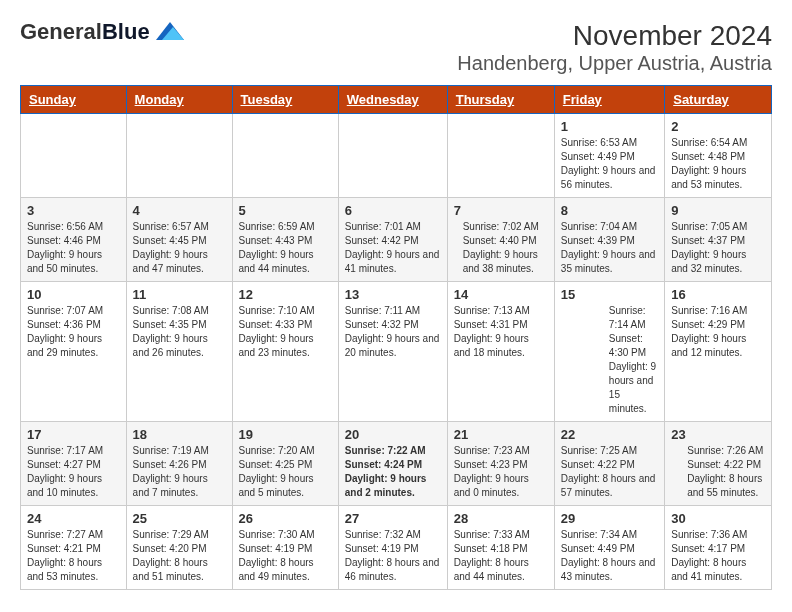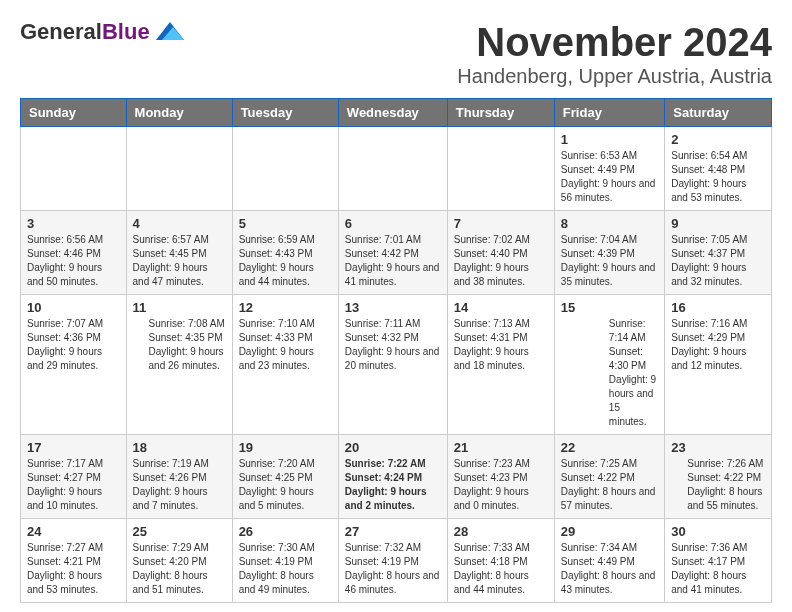--- a/index.html
+++ b/index.html
@@ -18,40 +18,41 @@
     }
     .logo {
       display: flex;
       flex-direction: column;
       align-items: flex-start;
     }
     .title-section {
       text-align: right;
     }
     .month-title {
-      font-size: 40px;
-      font-weight: bold;
+      font-size: 28px;
+      font-weight: normal;
       color: #333;
     }
     .location-title {
       font-size: 20px;
       color: #555;
     }
     .calendar-table {
       width: 100%;
       border-collapse: collapse;
       border: 1px solid #ccc;
     }
     .calendar-table th {
-      background-color: #737373;
+      background-color: #c2410c;
       color: white;
       text-align: left;
       padding: 6px 8px;
       font-size: 13px;
       border: 1px solid #1565c0;
+      text-decoration: underline;
     }
     .calendar-table td {
       border: 1px solid #ccc;
       vertical-align: top;
       padding: 5px 6px;
       width: 112px;
       min-height: 80px;
       font-size: 11px;
       color: #333;
       background: #fff;
@@ -74,21 +75,21 @@
       background: #fff !important;
     }
   </style>
 </head>
 <body>
 
 <div class="header-section">
   <div class="logo">
     <div style="display:flex; align-items:center; gap:4px;">
       <div style="font-size:22px; font-weight:bold; color:#333; line-height:1;">
-        <span>General</span><span style="color:#701a75;">Blue</span>
+        <span>General</span><span style="color:#0f172a;">Blue</span>
       </div>
       <div style="margin-left:2px; margin-top:2px;">
         <svg width="28" height="18" viewBox="0 0 28 18">
           <polygon points="0,18 14,0 28,18" fill="#1565c0"></polygon>
           <polygon points="6,18 17,5 28,18" fill="#4fc3f7"></polygon>
         </svg>
       </div>
     </div>
   </div>
   <div class="title-section">
@@ -149,21 +150,21 @@
 Daylight: 9 hours and 44 minutes.</div>
         </td>
         <td>
           <span class="day-number">6</span>
           <div class="day-info" style="white-space: pre-line;">Sunrise: 7:01 AM
 Sunset: 4:42 PM
 Daylight: 9 hours and 41 minutes.</div>
         </td>
         <td>
           <span class="day-number">7</span>
-          <div class="day-info" style="white-space: pre-line;">Sunrise: 7:02 AM
+          <div class="day-info" style="white-space: pre-line; margin-left: 9px;">Sunrise: 7:02 AM
 Sunset: 4:40 PM
 Daylight: 9 hours and 38 minutes.</div>
         </td>
         <td>
           <span class="day-number">8</span>
           <div class="day-info" style="white-space: pre-line;">Sunrise: 7:04 AM
 Sunset: 4:39 PM
 Daylight: 9 hours and 35 minutes.</div>
         </td>
         <td>
@@ -175,21 +176,21 @@
       </tr>
       <tr>
         <td>
           <span class="day-number">10</span>
           <div class="day-info" style="white-space: pre-line;">Sunrise: 7:07 AM
 Sunset: 4:36 PM
 Daylight: 9 hours and 29 minutes.</div>
         </td>
         <td>
           <span class="day-number">11</span>
-          <div class="day-info" style="white-space: pre-line; margin-left: 16px;">Sunrise: 7:08 AM
+          <div class="day-info" style="white-space: pre-line;">Sunrise: 7:08 AM
 Sunset: 4:35 PM
 Daylight: 9 hours and 26 minutes.</div>
         </td>
         <td>
           <span class="day-number">12</span>
           <div class="day-info" style="white-space: pre-line;">Sunrise: 7:10 AM
 Sunset: 4:33 PM
 Daylight: 9 hours and 23 minutes.</div>
         </td>
         <td>

